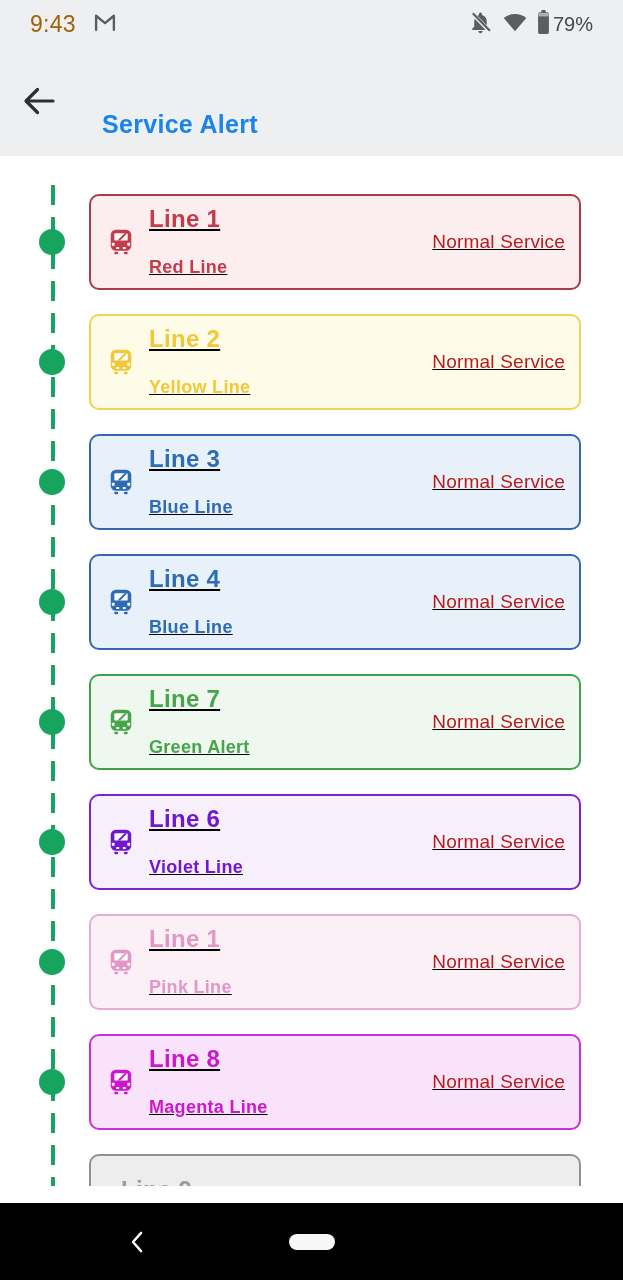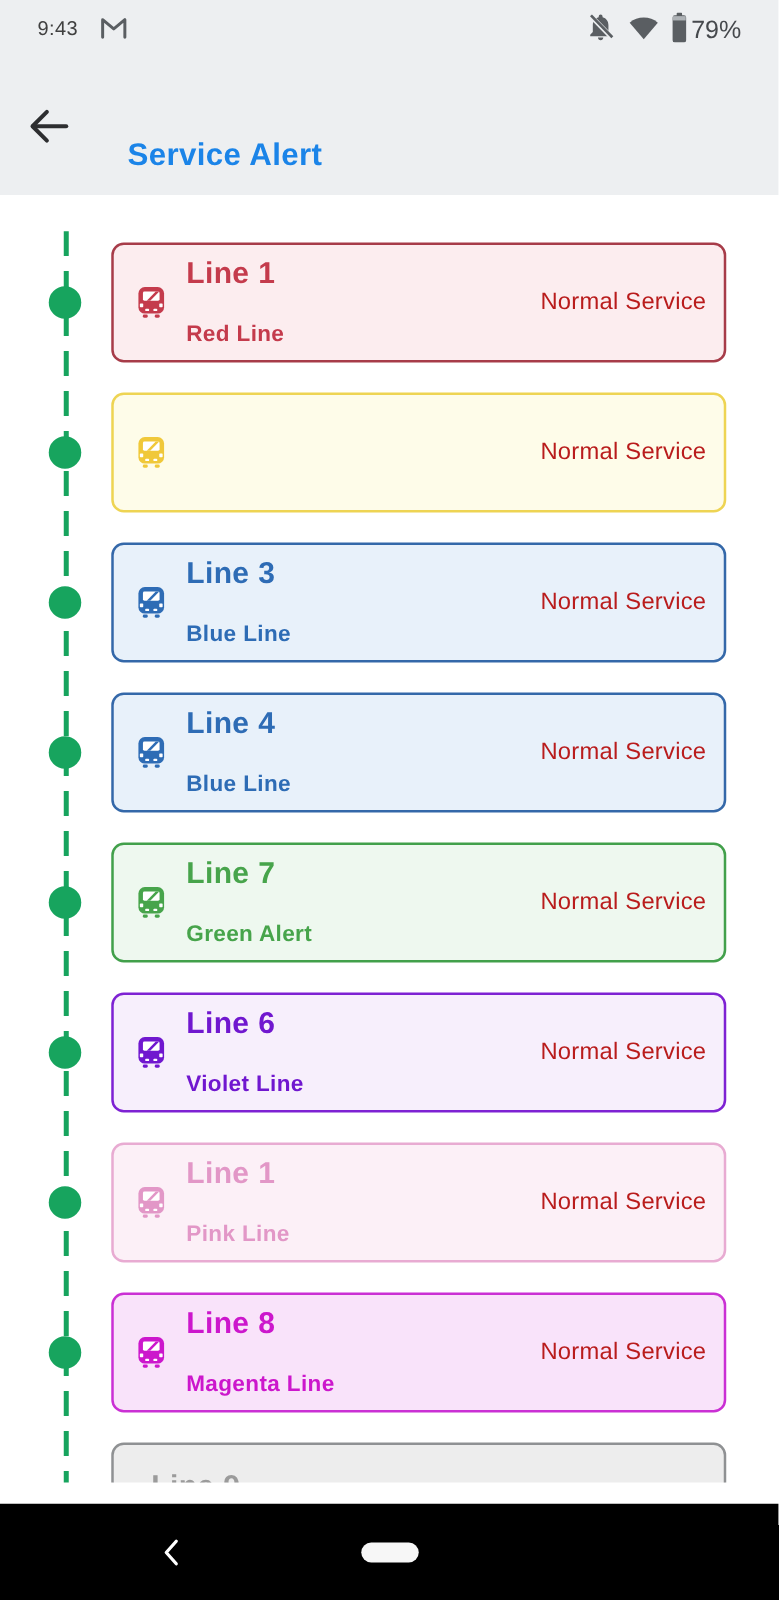--- a/index.html
+++ b/index.html
@@ -9,29 +9,29 @@
     background:#ffffff; font-family:"Liberation Sans", sans-serif;
   }
   
   .header { position:relative; width:100%; height:156px; background:#edeff1; }
   .status-bar {
     position:absolute; top:6px; left:0; right:0; height:36px;
     display:flex; align-items:center; justify-content:space-between;
     padding:0 30px 0 30px;
   }
   .sb-left, .sb-right { display:flex; align-items:center; }
-  .sb-time { font-size:16px; color:#404040; letter-spacing:.3px; margin-right:16px; }
+  .sb-time { font-size:23px; color:#a16207; letter-spacing:.3px; margin-right:16px; }
   .sb-right svg { margin-left:9px; }
   .sb-batt-pct { font-size:20px; color:#46494d; margin-left:3px; }
   .appbar { position:absolute; top:72px; left:0; right:0; height:58px; display:flex; align-items:center; }
   .back-btn { margin-left:16px; width:46px; height:46px; display:flex; align-items:center; justify-content:center; cursor:pointer; }
   .page-title { margin-left:40px; font-size:25px; font-weight:700; color:#1b84e8; letter-spacing:.3px;margin-top:46px; }
 
   
-  .content { position:relative; width:100%; height:1030px; background:#fff; overflow:hidden; }
+  .content { position:relative; width:100%; height:1030px; background:#fff; overflow:hidden;text-decoration:underline; }
   .list { position:relative; width:100%; height:100%; padding-top:38px; }
   .list::before {
     content:""; position:absolute; left:51px; top:29px; width:4px; height:1200px;
     background:repeating-linear-gradient(to bottom, #17a45e 0 20px, transparent 20px 32px);
   }
   .row { position:relative; height:96px; margin-bottom:24px; }
   .dot {
     position:absolute; left:39px; top:35px; width:26px; height:26px;
     border-radius:50%; background:#17a45e; z-index:2;
   }
@@ -137,20 +137,24 @@
           <rect x="6.3" y="4.4" width="11.4" height="6.4" rx="1" fill="#fff"></rect>
           <polygon points="8.9,10.8 15.1,4.4 17.5,4.4 11.3,10.8" fill="currentColor"></polygon>
           <rect x="4.2" y="12.6" width="2.3" height="2.6" rx="0.5" fill="#fff"></rect>
           <rect x="17.5" y="12.6" width="2.3" height="2.6" rx="0.5" fill="#fff"></rect>
           <rect x="7.9" y="16.3" width="2.6" height="1.6" rx="0.5" fill="#fff"></rect>
           <rect x="13.5" y="16.3" width="2.6" height="1.6" rx="0.5" fill="#fff"></rect>
           <rect x="6.2" y="20.3" width="3.4" height="2.1" rx="0.9" fill="currentColor"></rect>
           <rect x="14.4" y="20.3" width="3.4" height="2.1" rx="0.9" fill="currentColor"></rect>
         </svg>
       </span>
+      <div class="meta">
+        <div class="line-name">Line 2</div>
+        <div class="line-sub">Yellow Line</div>
+      </div>
       <div class="line-status">Normal Service</div>
     </div>
   </div>
         <div class="row" style="--accent: #2e6cb5; --border: #3468a9; --bg: #e8f1fa;">
     <span class="dot"></span>
     <div class="card">
       <span class="train">
         <svg viewBox="0 0 24 24" width="28" height="28">
           <rect x="3.2" y="1.4" width="17.6" height="18.2" rx="4.4" fill="currentColor"></rect>
           <rect x="6.3" y="4.4" width="11.4" height="6.4" rx="1" fill="#fff"></rect>

